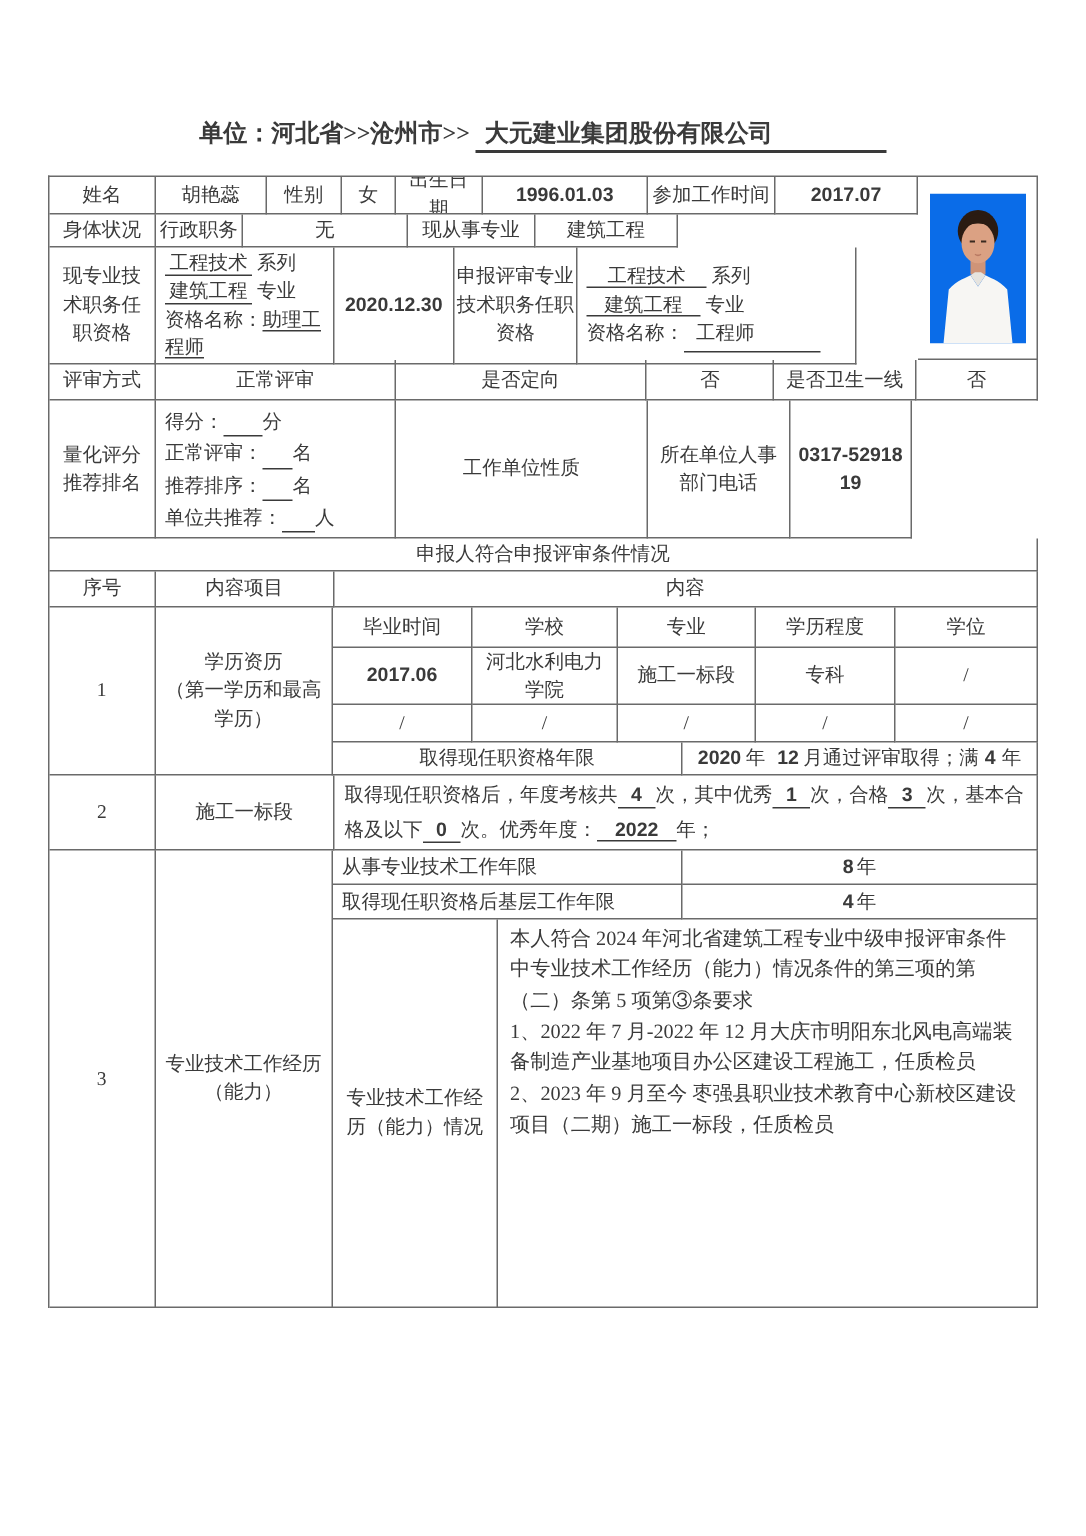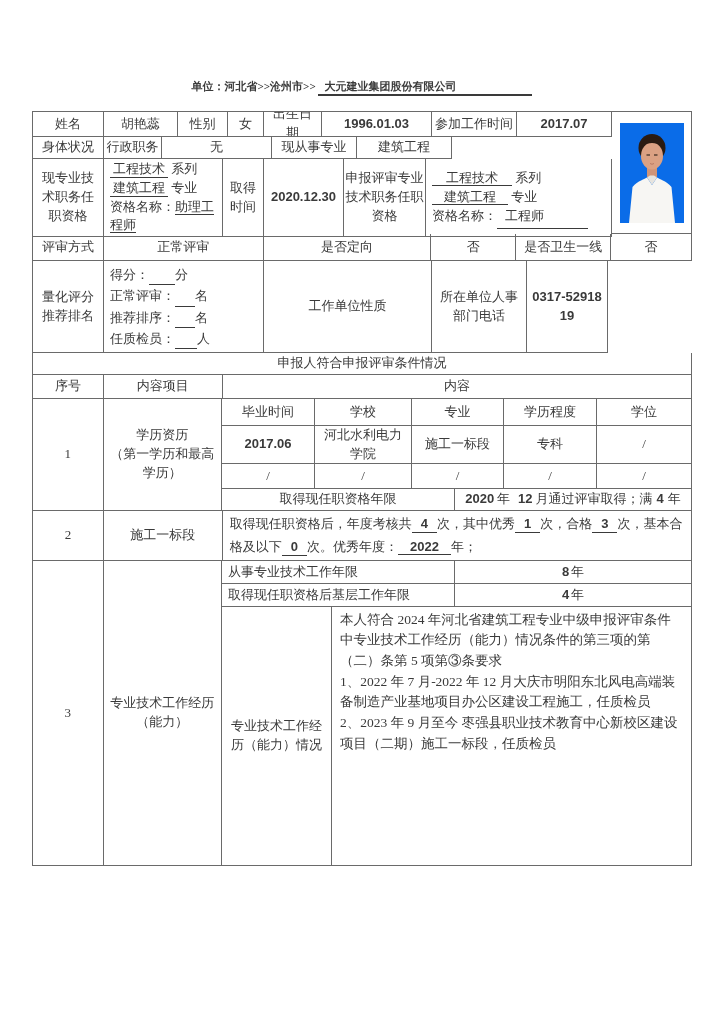--- a/index.html
+++ b/index.html
@@ -6,21 +6,21 @@
   * { box-sizing:border-box; }
   html,body { margin:0; padding:0; }
   body {
     width:724px; height:1024px; background:#fff; color:var(--tc);
     font-family:"Liberation Serif","DejaVu Serif",serif;
   }
   .page { width:660px; margin:0 32px; padding-top:64px; }
 
   .title { font-size:21px; font-weight:700; text-align:center; white-space:nowrap; letter-spacing:.5px; }
   .title .u { border-bottom:2px solid var(--tc); padding:0 10px 1px; }
-  .subtitle { margin-top:15px; font-size:11px; font-weight:700; text-align:center; }
+  .subtitle { margin-top:15px; font-size:16px; font-weight:700; text-align:center; }
   .subtitle .uv { border-bottom:2px solid var(--tc); padding:0 76px 2px 6px; }
 
   .tbl { margin-top:17px; width:660px; border-top:1px solid var(--bc); border-left:1px solid var(--bc); font-size:13px; line-height:1.45; }
   .row { display:flex; align-items:stretch; }
   .col { display:flex; flex-direction:column; }
   .c { border-right:1px solid var(--bc); border-bottom:1px solid var(--bc);
        display:flex; align-items:center; justify-content:center; text-align:center; padding:1px 3px; overflow:hidden; }
   .left  { justify-content:flex-start; text-align:left; }
   .top   { align-items:flex-start; }
   .p0 { padding:0 1px; } .p8 { padding:1px 8px; } .pl6 { padding-left:6px; }
@@ -71,22 +71,20 @@
           <div class="c pre p8" style="width:71px">现专业技
 术职务任
 职资格</div>
           <div class="c left pl6" style="width:119px">
             <div>
               <div><span class="us">工程技术</span> <span>系列</span></div>
               <div><span class="us">建筑工程</span> <span>专业</span></div>
               <div><span>资格名称：</span><span class="ud">助理工程师</span></div>
             </div>
           </div>
-          <div class="c pre" style="width:41px">取得
-时间</div>
           <div class="c num wrapnum" style="width:80px">2020.12.30</div>
           <div class="c pre p0" style="width:82px">申报评审专业
 技术职务任职
 资格</div>
           <div class="c left pl6" style="width:186px">
             <div>
               <div><span class="us" style="padding:0 14px">工程技术</span> <span>系列</span></div>
               <div><span class="us" style="padding:0 12px">建筑工程</span> <span>专业</span></div>
               <div><span>资格名称：</span><span class="us" style="padding:0 44px 5px 8px">工程师</span></div>
             </div>
@@ -119,21 +117,21 @@
     </div>
 
     <div class="row" style="height:92px">
       <div class="c pre p8" style="width:71px">量化评分
 推荐排名</div>
       <div class="c left pl6 slines" style="width:160px">
         <div>
           <div><span>得分：</span><span class="blank" style="width:26px"></span><span>分</span></div>
           <div><span>正常评审：</span><span class="blank" style="width:20px"></span><span>名</span></div>
           <div><span>推荐排序：</span><span class="blank" style="width:20px"></span><span>名</span></div>
-          <div><span>任质检员：</span><span class="blank" style="width:22px"></span><span>人</span></div>
+          <div><span>单位共推荐：</span><span class="blank" style="width:22px"></span><span>人</span></div>
         </div>
       </div>
       <div class="c" style="width:168px">工作单位性质</div>
       <div class="c" style="width:95px">所在单位人事部门电话</div>
       <div class="c num wrapnum" style="width:81px">0317-5291819</div>
     </div>
 
     <div class="row" style="height:22px">
       <div class="c" style="width:660px">申报人符合申报评审条件情况</div>
     </div>

